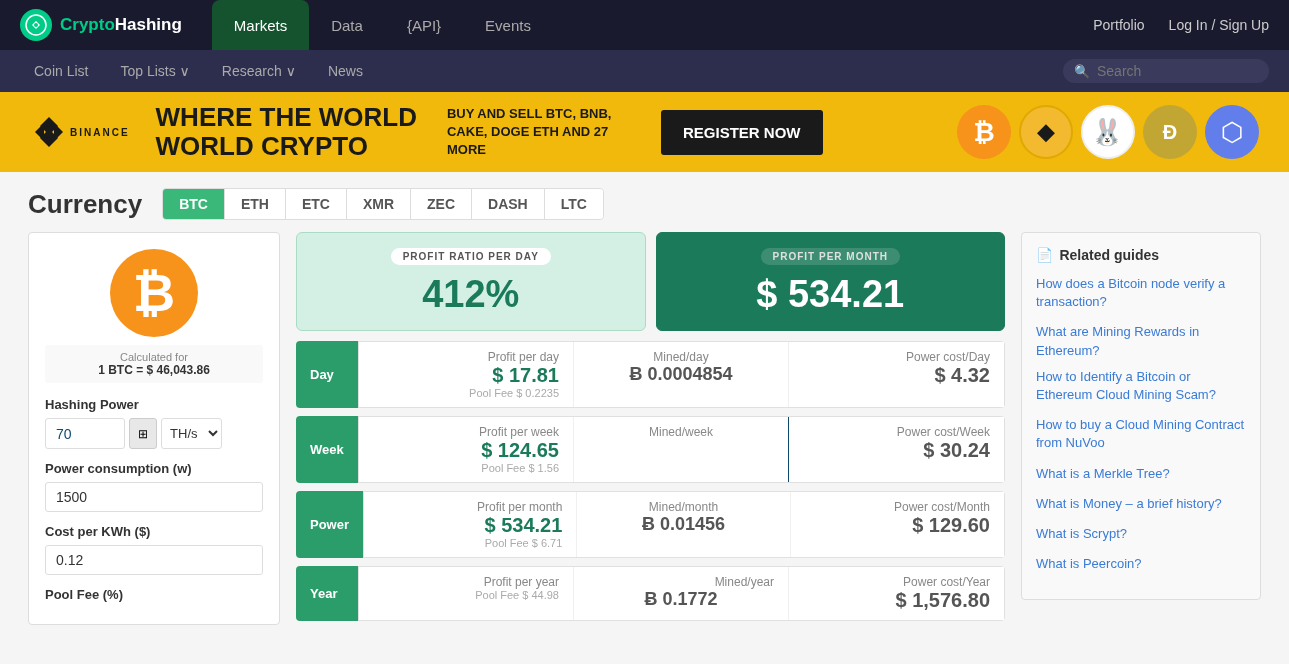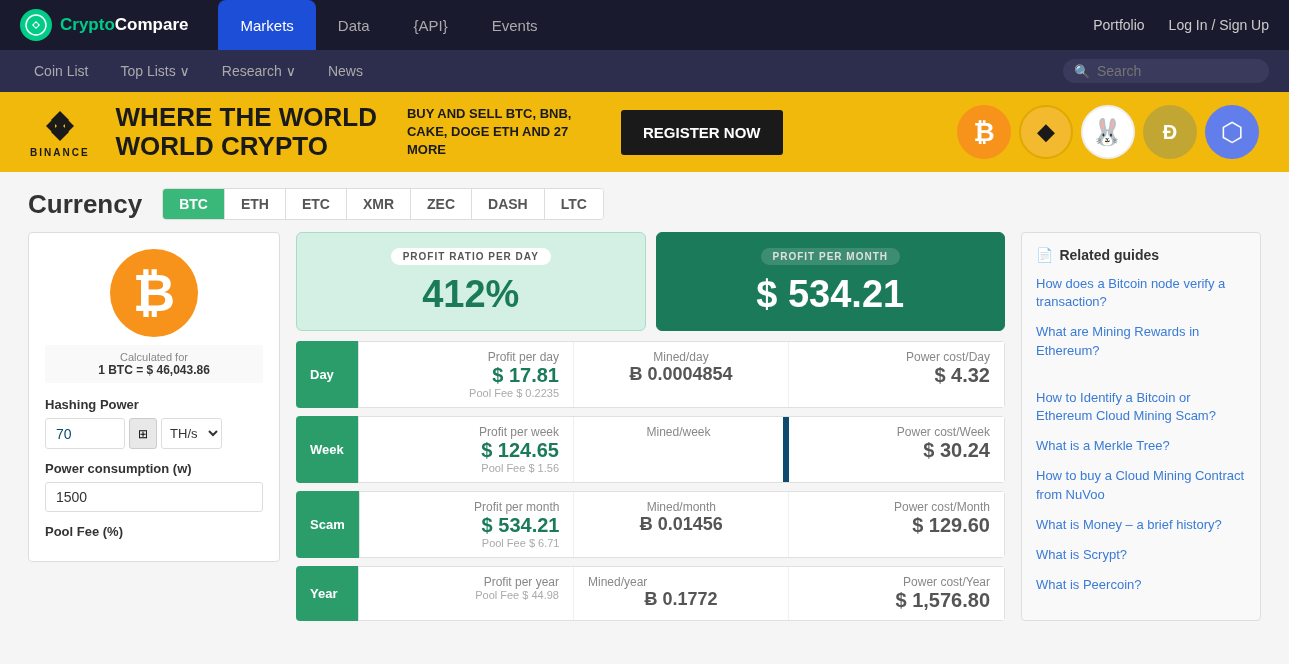--- a/index.html
+++ b/index.html
@@ -10,25 +10,25 @@
 
 <nav style="background:#1a1a2e;display:flex;align-items:center;padding:0 20px;height:50px;">
   <div style="display:flex;align-items:center;gap:8px;margin-right:30px;cursor:pointer;">
     <div style="width:32px;height:32px;background:#00cc88;border-radius:50%;display:flex;align-items:center;justify-content:center;color:white;font-size:11px;font-weight:bold;">
       <svg width="22" height="22" viewBox="0 0 22 22" fill="none">
           <circle cx="11" cy="11" r="10" stroke="white" stroke-width="1.5"></circle>
           <path d="M7 11 L11 7 L15 11 L11 15 Z" fill="white"></path>
           <circle cx="11" cy="11" r="2" fill="#00cc88"></circle>
         </svg>
     </div>
-    <span style="font-size:17px;font-weight:bold;"><span style="color:#00cc88;">Crypto</span><span style="color:white;">Compare</span></span>
+    <span style="font-size:17px;font-weight:bold;"><span style="color:#00cc88;">Crypto</span><span style="color:white;">Hashing</span></span>
   </div>
 
   <div style="display:flex;gap:0;">
-    <a style="background:#1d4ed8;color:white;padding:0 22px;height:50px;display:flex;align-items:center;cursor:pointer;font-size:15px;border-radius:8px 8px 0 0;text-decoration:none;">Markets</a>
+    <a style="background:#14532d;color:white;padding:0 22px;height:50px;display:flex;align-items:center;cursor:pointer;font-size:15px;border-radius:8px 8px 0 0;text-decoration:none;">Markets</a>
     <a style="color:#aaa;padding:0 22px;height:50px;display:flex;align-items:center;cursor:pointer;font-size:15px;text-decoration:none;">Data</a>
     <a style="color:#aaa;padding:0 22px;height:50px;display:flex;align-items:center;cursor:pointer;font-size:15px;text-decoration:none;">{API}</a>
     <a style="color:#aaa;padding:0 22px;height:50px;display:flex;align-items:center;cursor:pointer;font-size:15px;text-decoration:none;">Events</a>
   </div>
 
   <div style="margin-left:auto;display:flex;gap:24px;align-items:center;">
     <a style="color:#ccc;text-decoration:none;font-size:14px;">Portfolio</a>
     <a style="color:#ccc;text-decoration:none;font-size:14px;">Log In / Sign Up</a>
   </div>
 </nav>
@@ -38,21 +38,21 @@
   <a style="color:#aaa;padding:0 14px;height:42px;display:flex;align-items:center;cursor:pointer;font-size:14px;text-decoration:none;">Top Lists ∨</a>
   <a style="color:#aaa;padding:0 14px;height:42px;display:flex;align-items:center;cursor:pointer;font-size:14px;text-decoration:none;">Research ∨</a>
   <a style="color:#aaa;padding:0 14px;height:42px;display:flex;align-items:center;cursor:pointer;font-size:14px;text-decoration:none;">News</a>
   <div style="margin-left:auto;display:flex;align-items:center;background:#3a3a5c;border-radius:20px;padding:4px 12px;gap:6px;">
     <span style="color:#888;font-size:13px;">🔍</span>
     <input type="text" style="background: transparent; border: none; outline: none; color: rgb(170, 170, 170); font-size: 14px; width: 160px;" placeholder="Search">
   </div>
 </nav>
 
 <div style="background:#f0b90b;display:flex;align-items:center;padding:0 30px;height:80px;gap:16px;">
-  <div style="display:flex;flex-direction:column;align-items:center;gap:2px;">
+  <div style="display:flex;flex-direction:row;align-items:center;gap:2px;">
     <svg width="38" height="38" viewBox="0 0 38 38" fill="none">
       <polygon points="19,4 28,13 19,22 10,13" fill="#1a1a1a"></polygon>
       <polygon points="5,19 14,10 14,28 5,19" fill="#1a1a1a"></polygon>
       <polygon points="33,19 24,10 24,28 33,19" fill="#1a1a1a"></polygon>
       <polygon points="19,34 28,25 19,16 10,25" fill="#1a1a1a"></polygon>
     </svg>
     <span style="font-size:10px;font-weight:bold;color:#1a1a1a;letter-spacing:2px;">BINANCE</span>
   </div>
   <div style="margin-left:10px;">
     <div style="font-size:26px;font-weight:900;color:#1a1a1a;line-height:1.1;">WHERE THE WORLD</div>
@@ -108,20 +108,24 @@
             <option>MH/s</option>
           </select>
         </div>
       </div>
 
       <div style="margin-bottom:12px;">
         <label style="font-size:13px;font-weight:bold;color:#333;margin-bottom:6px;display:block;">Power consumption (w)</label>
         <input type="text" style="border: 1px solid rgb(221, 221, 221); border-radius: 3px; padding: 6px 10px; font-size: 14px; width: 100%; color: rgb(51, 51, 51);" value="1500">
       </div>
 
+      <div style="margin-bottom:12px;">
+        <label style="font-size:13px;font-weight:bold;color:#333;margin-bottom:6px;display:block;">Cost per KWh ($)</label>
+        <input type="text" style="border: 1px solid rgb(221, 221, 221); border-radius: 3px; padding: 6px 10px; font-size: 14px; width: 100%; color: rgb(51, 51, 51);" value="0.12">
+      </div>
 
       <div>
         <label style="font-size:13px;font-weight:bold;color:#333;margin-bottom:6px;display:block;">Pool Fee (%)</label>
       </div>
     </div>
 
     <div style="flex:1;">
 
       <div style="display:flex;gap:10px;margin-bottom:10px;">
         <div style="flex:1;background:#d4f0e4;border:1px solid #aadcc5;border-radius:6px;padding:14px 20px;text-align:center;">
@@ -154,31 +158,31 @@
     </div>
   </div>
           <div style="display: flex; align-items: stretch; margin-bottom: 8px; border-radius: 4px; overflow: hidden;">
     <div style="background:#2a9d6a;color:white;font-weight:bold;font-size:13px;padding:10px 14px;display:flex;align-items:center;min-width:62px;">Week</div>
     <div style="flex:1;background:white;border:1px solid #e0e0e0;display:grid;grid-template-columns:1fr 1fr 1fr;">
       <div style="padding:8px 14px;border-right:1px solid #f0f0f0;">
         <div style="font-size:12px;color:#888;text-align:right;">Profit per week</div>
         <div style="font-size:20px;font-weight:bold;color:#1a7a5a;text-align:right;">$ 124.65</div>
         <div style="font-size:11px;color:#aaa;text-align:right;">Pool Fee $ 1.56</div>
       </div>
-      <div style="padding:8px 14px;border-right:6px solid #0c4a6e;text-align:center;">
+      <div style="padding:8px 14px;border-right:1px solid #0c4a6e;text-align:center;">
         <div style="font-size:12px;color:#888;text-align:center;">Mined/week</div>
       </div>
       <div style="padding:8px 14px;">
         <div style="font-size:12px;color:#888;text-align:right;">Power cost/Week</div>
         <div style="font-size:20px;font-weight:bold;color:#555;text-align:right;">$ 30.24</div>
       </div>
     </div>
   </div>
           <div style="display: flex; align-items: stretch; margin-bottom: 8px; border-radius: 4px; overflow: hidden;">
-    <div style="background:#2a9d6a;color:white;font-weight:bold;font-size:13px;padding:10px 14px;display:flex;align-items:center;min-width:62px;">Scam</div>
+    <div style="background:#2a9d6a;color:white;font-weight:bold;font-size:13px;padding:10px 14px;display:flex;align-items:center;min-width:62px;">Power</div>
     <div style="flex:1;background:white;border:1px solid #e0e0e0;display:grid;grid-template-columns:1fr 1fr 1fr;">
       <div style="padding:8px 14px;border-right:1px solid #f0f0f0;">
         <div style="font-size:12px;color:#888;text-align:right;">Profit per month</div>
         <div style="font-size:20px;font-weight:bold;color:#1a7a5a;text-align:right;">$ 534.21</div>
         <div style="font-size:11px;color:#aaa;text-align:right;">Pool Fee $ 6.71</div>
       </div>
       <div style="padding:8px 14px;border-right:1px solid #f0f0f0;text-align:center;">
         <div style="font-size:12px;color:#888;text-align:center;">Mined/month</div>
         <div style="font-size:18px;font-weight:bold;color:#555;text-align:center;">Ƀ 0.01456</div>
       </div>
@@ -189,43 +193,43 @@
     </div>
   </div>
           <div style="display: flex; align-items: stretch; margin-bottom: 8px; border-radius: 4px; overflow: hidden;">
     <div style="background:#2a9d6a;color:white;font-weight:bold;font-size:13px;padding:10px 14px;display:flex;align-items:center;min-width:62px;">Year</div>
     <div style="flex:1;background:white;border:1px solid #e0e0e0;display:grid;grid-template-columns:1fr 1fr 1fr;">
       <div style="padding:8px 14px;border-right:1px solid #f0f0f0;">
         <div style="font-size:12px;color:#888;text-align:right;">Profit per year</div>
         <div style="font-size:11px;color:#aaa;text-align:right;">Pool Fee $ 44.98</div>
       </div>
       <div style="padding:8px 14px;border-right:1px solid #f0f0f0;text-align:center;">
-        <div style="font-size:12px;color:#888;text-align:left;">Mined/year</div>
+        <div style="font-size:12px;color:#888;text-align:right;">Mined/year</div>
         <div style="font-size:18px;font-weight:bold;color:#555;text-align:center;">Ƀ 0.1772</div>
       </div>
       <div style="padding:8px 14px;">
         <div style="font-size:12px;color:#888;text-align:right;">Power cost/Year</div>
         <div style="font-size:20px;font-weight:bold;color:#555;text-align:right;">$ 1,576.80</div>
       </div>
     </div>
   </div>
         </div>
     </div>
 
     <div style="width:240px;min-width:240px;background:#f9f9f9;border:1px solid #ddd;border-radius:4px;padding:14px;">
       <div style="font-size:14px;font-weight:bold;color:#333;margin-bottom:12px;display:flex;align-items:center;gap:6px;">
         <span>📄</span>
         <span>Related guides</span>
       </div>
       <div id="guide-links">
           <a style="color: rgb(58, 123, 213); font-size: 13px; line-height: 1.4; display: block; margin-bottom: 12px; text-decoration: none; cursor: pointer;">How does a Bitcoin node verify a transaction?</a>
-          <a style="color: rgb(58, 123, 213); font-size: 13px; line-height: 1.4; display: block; margin-bottom: 29px; text-decoration: none; cursor: pointer;">What are Mining Rewards in Ethereum?</a>
+          <a style="color: rgb(58, 123, 213); font-size: 13px; line-height: 1.4; display: block; margin-bottom: 8px; text-decoration: none; cursor: pointer;">What are Mining Rewards in Ethereum?</a>
           <a style="color: rgb(58, 123, 213); font-size: 13px; line-height: 1.4; display: block; margin-bottom: 12px; text-decoration: none; cursor: pointer;">How to Identify a Bitcoin or Ethereum Cloud Mining Scam?</a>
+          <a style="color: rgb(58, 123, 213); font-size: 13px; line-height: 1.4; display: block; margin-bottom: 12px; text-decoration: none; cursor: pointer;">How to buy a Cloud Mining Contract from NuVoo</a>
           <a style="color: rgb(58, 123, 213); font-size: 13px; line-height: 1.4; display: block; margin-bottom: 12px; text-decoration: none; cursor: pointer;">What is a Merkle Tree?</a>
-          <a style="color: rgb(58, 123, 213); font-size: 13px; line-height: 1.4; display: block; margin-bottom: 12px; text-decoration: none; cursor: pointer;">How to buy a Cloud Mining Contract from NuVoo</a>
           <a style="color: rgb(58, 123, 213); font-size: 13px; line-height: 1.4; display: block; margin-bottom: 12px; text-decoration: none; cursor: pointer;">What is Money – a brief history?</a>
           <a style="color: rgb(58, 123, 213); font-size: 13px; line-height: 1.4; display: block; margin-bottom: 12px; text-decoration: none; cursor: pointer;">What is Scrypt?</a>
           <a style="color: rgb(58, 123, 213); font-size: 13px; line-height: 1.4; display: block; margin-bottom: 12px; text-decoration: none; cursor: pointer;">What is Peercoin?</a>
         </div>
     </div>
 
   </div>
 </div>
 
 </body></html>

